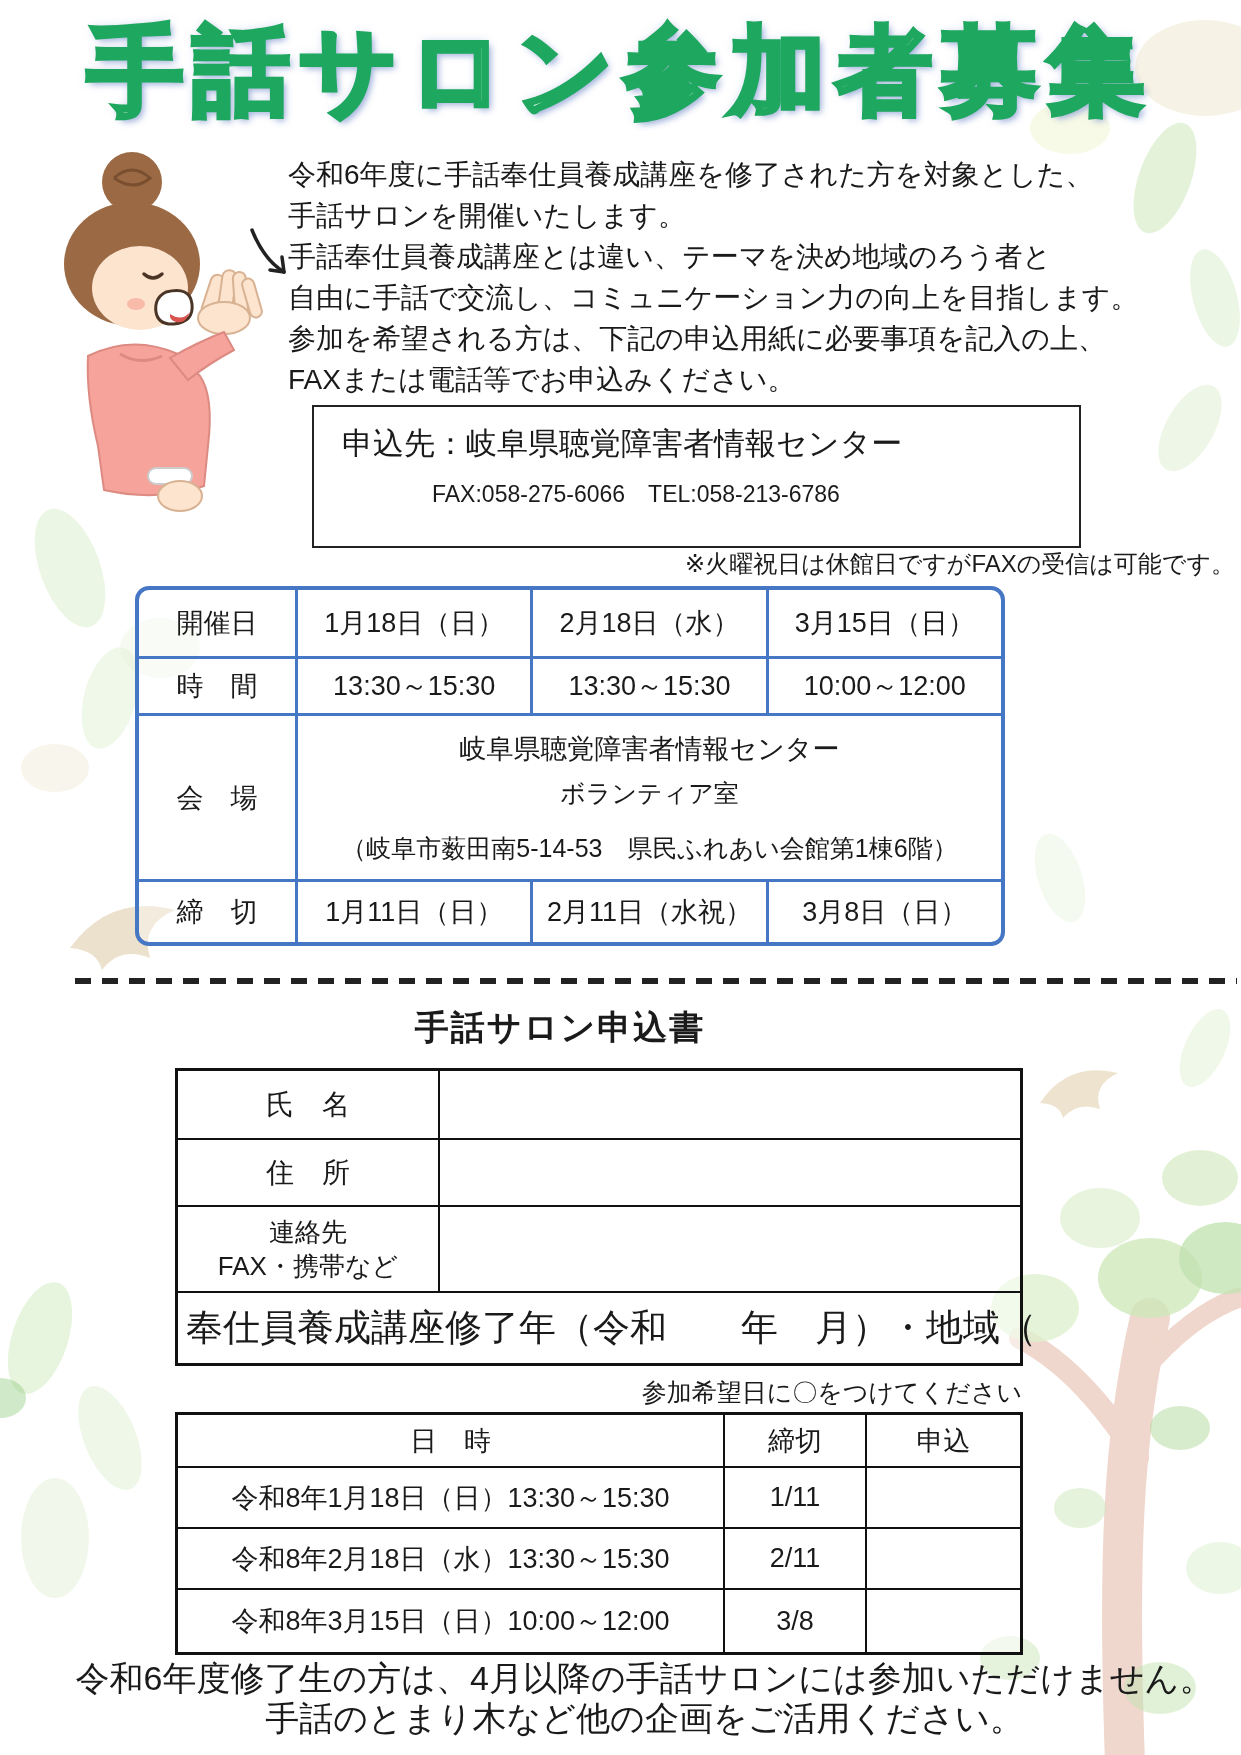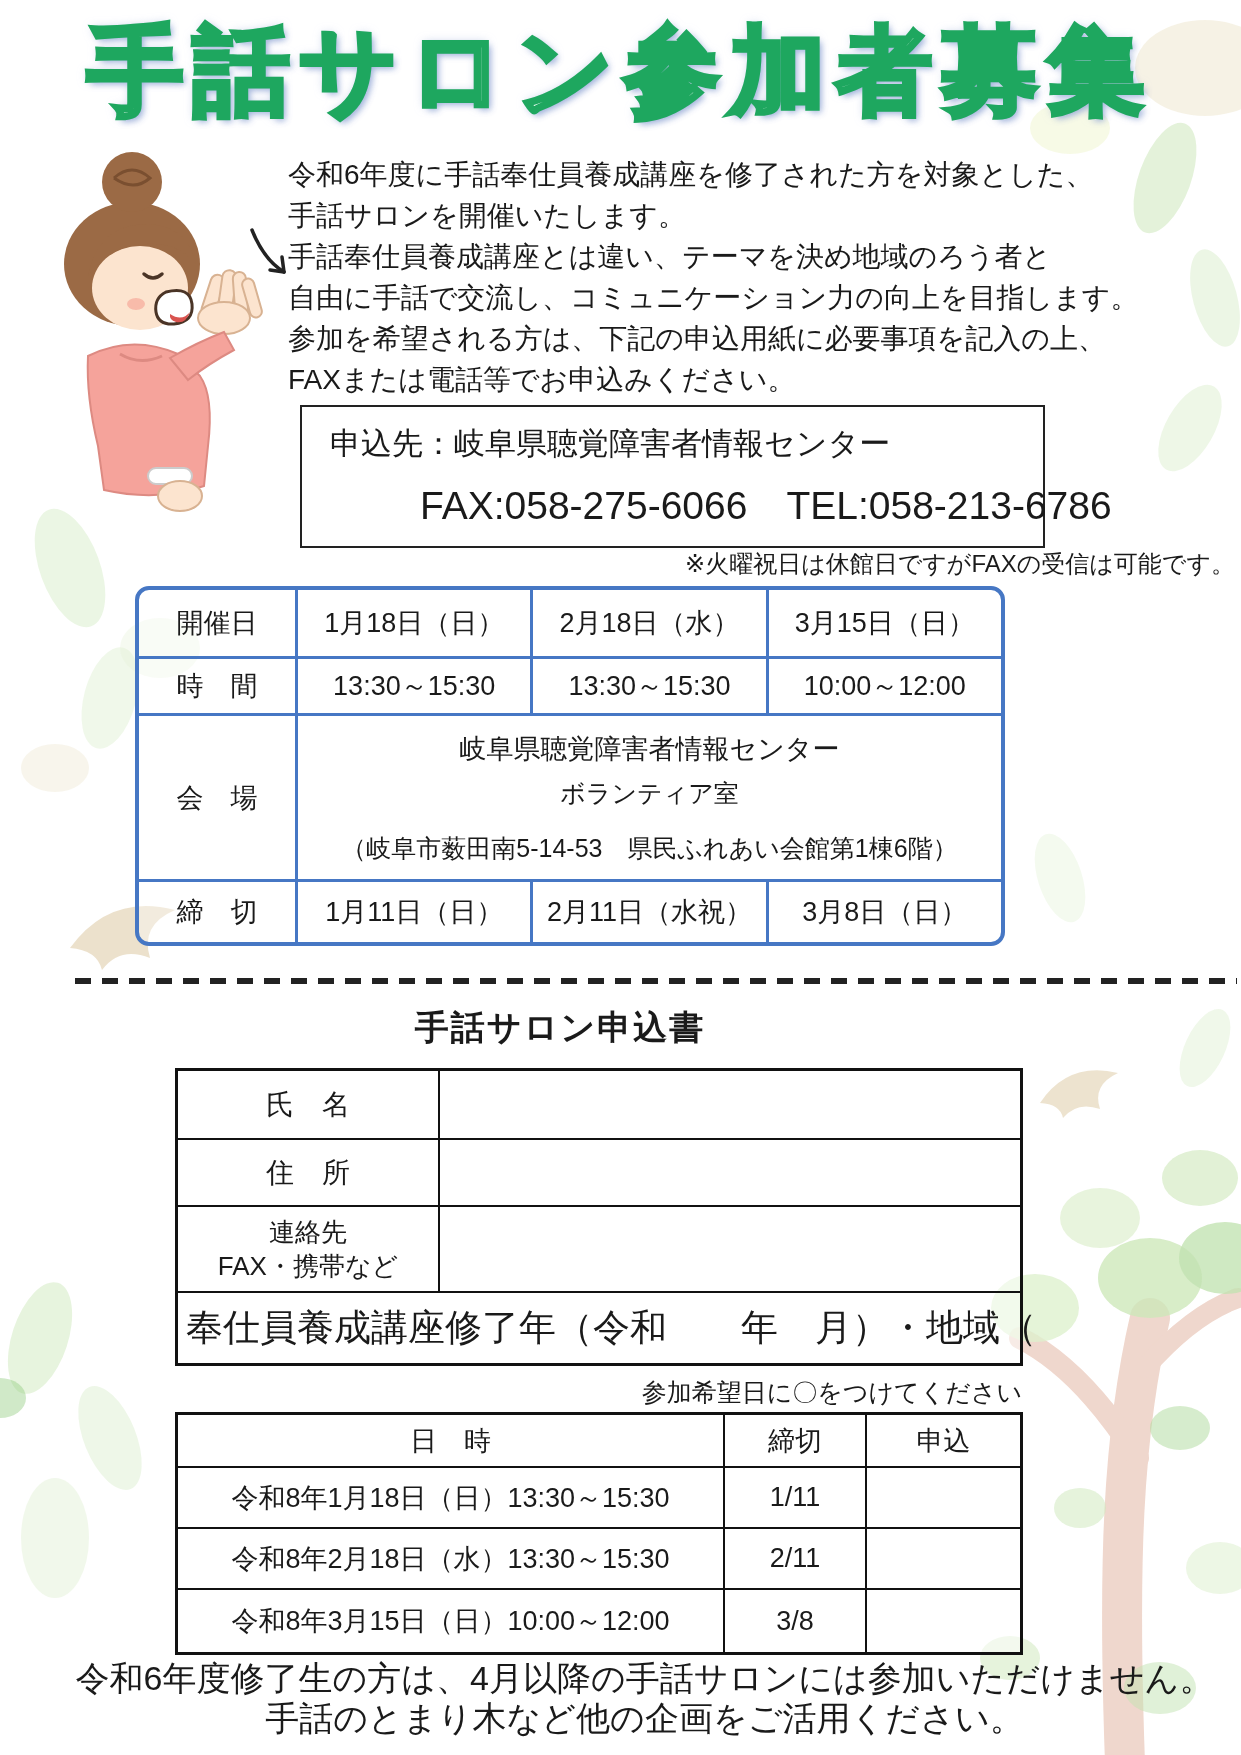--- a/index.html
+++ b/index.html
@@ -19,23 +19,23 @@
 
   
   .illus{position:absolute;left:28px;top:138px;width:260px;height:370px;z-index:2;}
   .arrow-svg{position:absolute;left:246px;top:218px;width:52px;height:60px;z-index:2;}
 
   
   .intro{position:absolute;left:288px;top:146px;width:770px;z-index:2;}
   .intro .line{font-size:28px;line-height:41px;white-space:nowrap;}
 
   
-  .contact-box{position:absolute;left:300px;top:397px;width:741px;height:139px;border:2px solid #222;z-index:2;background:rgba(255,255,255,.6);}
+  .contact-box{position:absolute;left:312px;top:397px;width:741px;height:139px;border:2px solid #222;z-index:2;background:rgba(255,255,255,.6);padding-left:24px;}
   .contact-line1{position:absolute;left:28px;top:16px;font-size:31px;white-space:nowrap;}
-  .contact-line2{position:absolute;left:118px;top:72px;font-size:39px;white-space:nowrap;}
+  .contact-line2{position:absolute;left:118px;top:72px;font-size:23px;white-space:nowrap;}
   .contact-note{position:absolute;right:6px;top:540px;width:1235px;text-align:right;font-size:24px;z-index:2;}
 
   
   .blue-table{
     position:absolute;left:135px;top:578px;width:862px;height:352px;z-index:2;
     border:4px solid var(--table-blue,#4677c4);border-radius:14px;
     display:grid;grid-template-columns:156px 1fr 1fr 1fr;grid-template-rows:66px 57px 166px 1fr;
     font-size:27px;background:rgba(255,255,255,.35);
   }
   .blue-table .cell{display:flex;align-items:center;justify-content:center;white-space:nowrap;}

